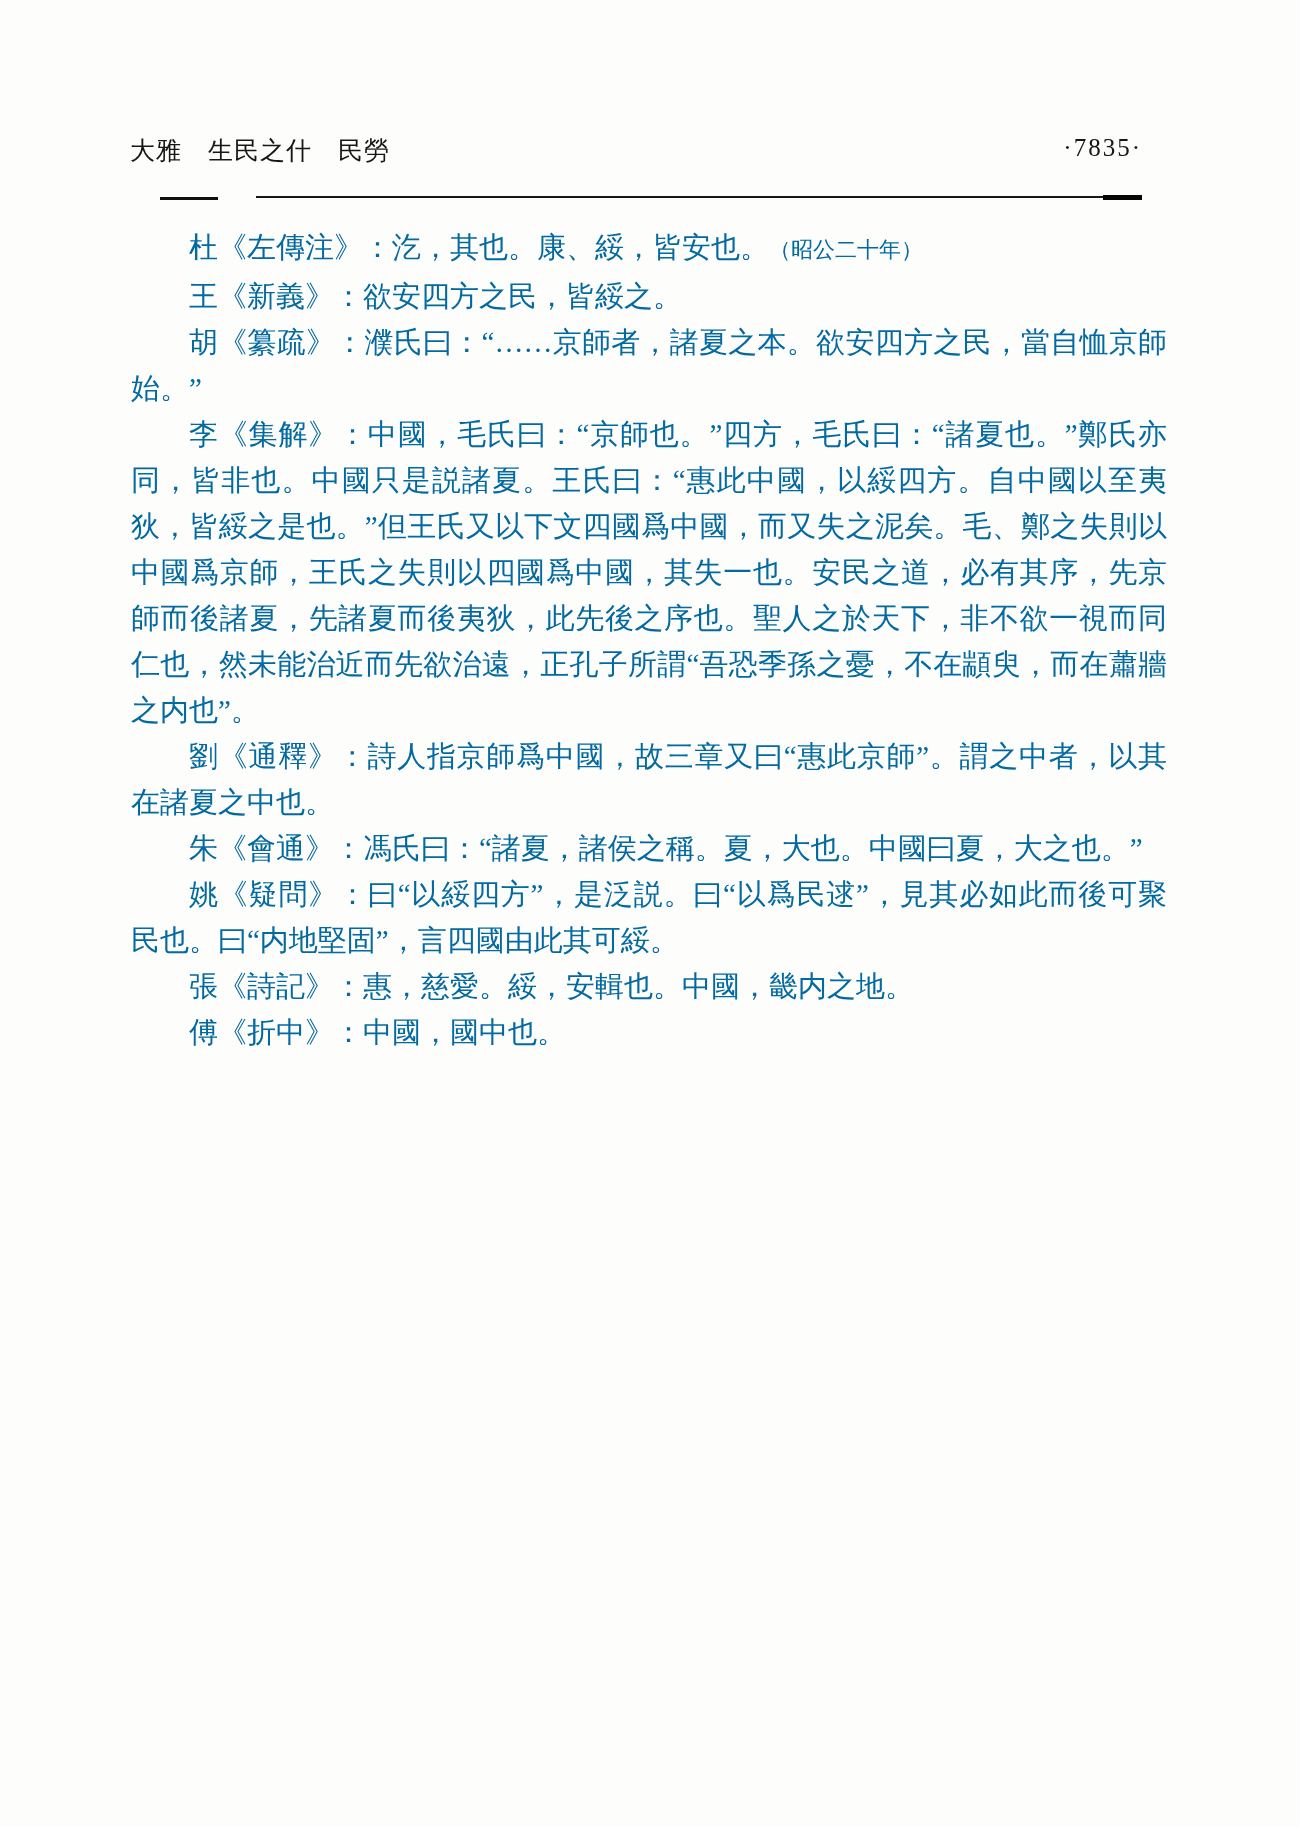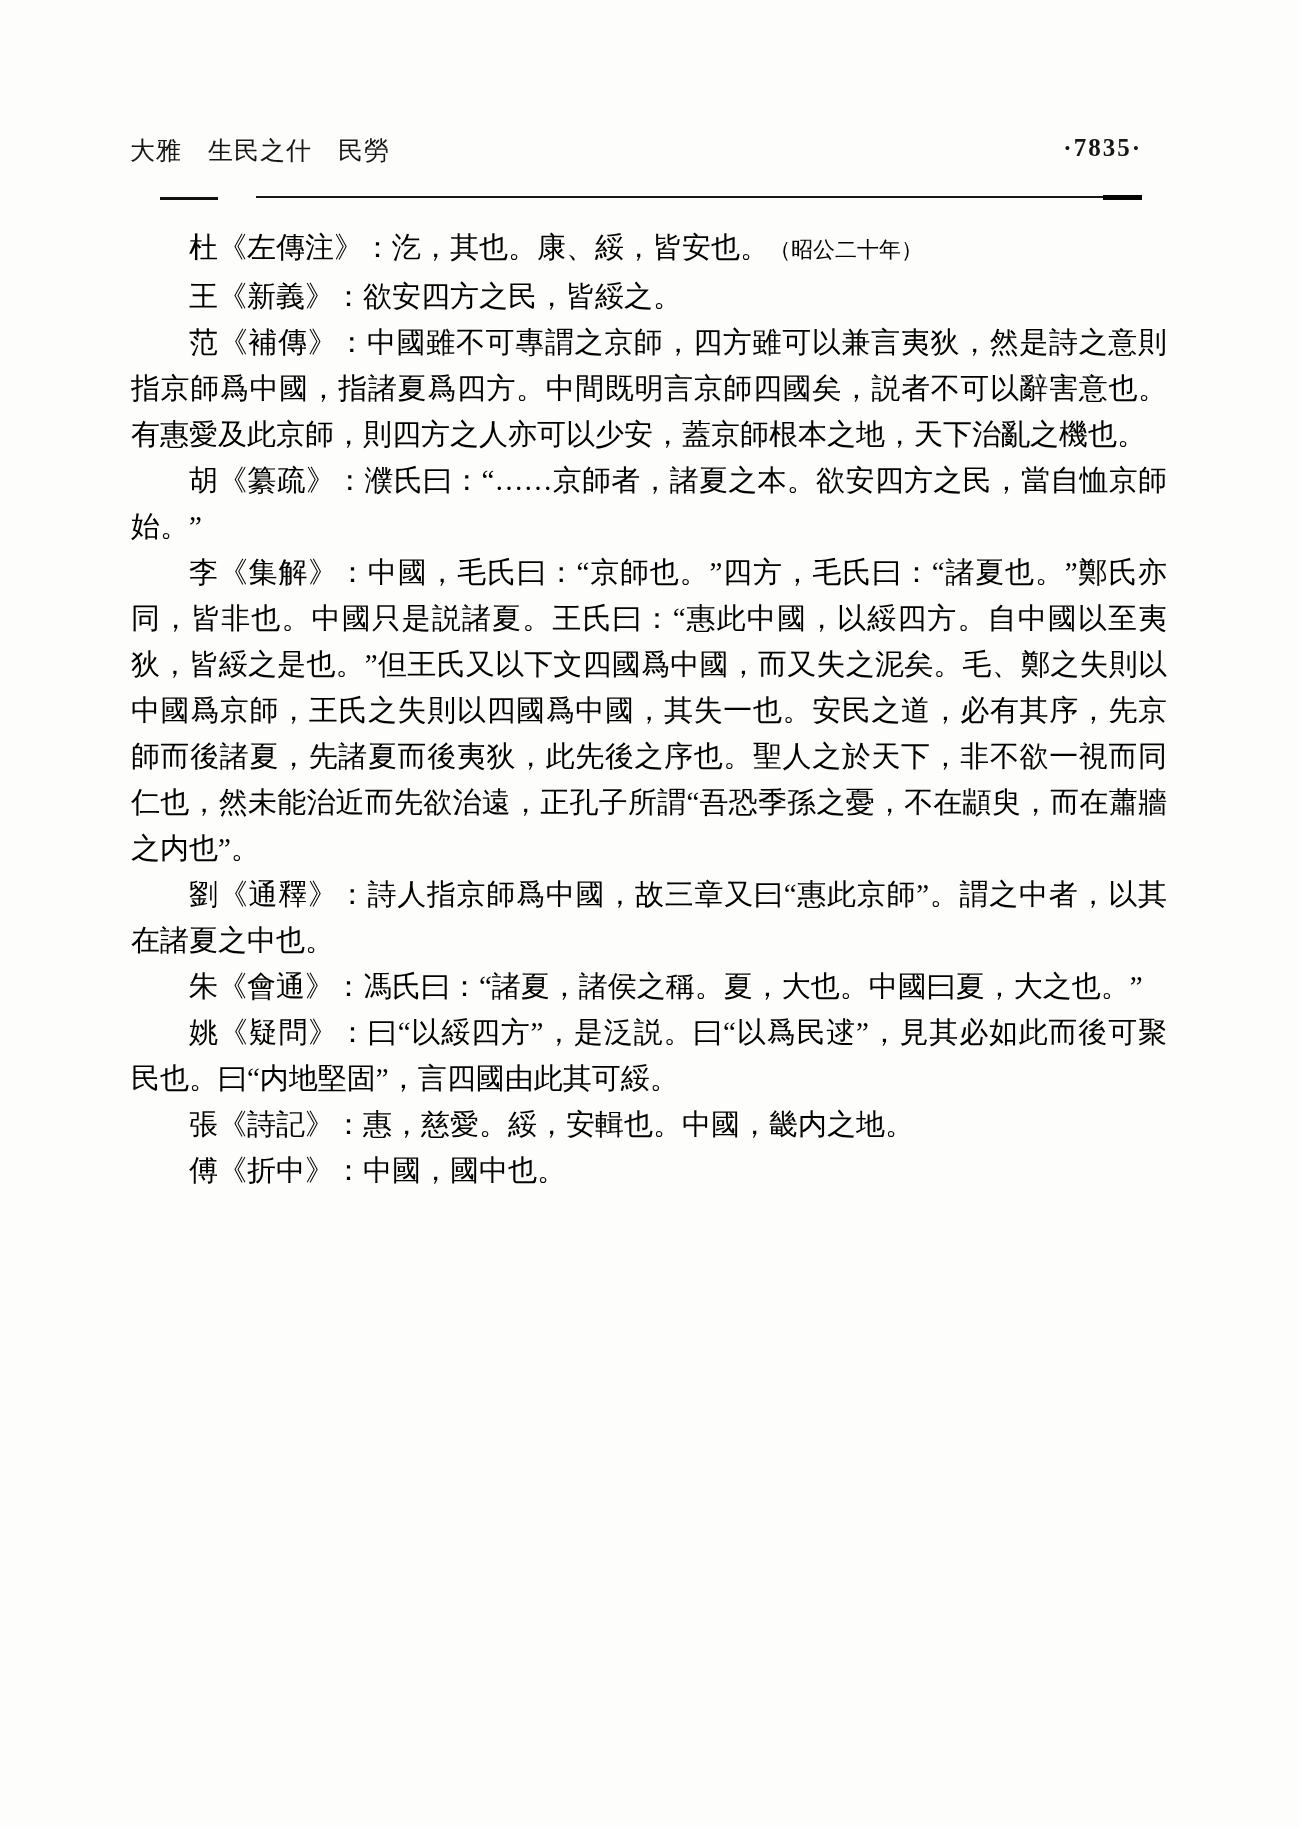--- a/index.html
+++ b/index.html
@@ -36,21 +36,20 @@
     font-size: 25px;
     letter-spacing: 1px;
     white-space: pre;
   }
   .page-number {
     position: absolute;
     right: 0;
     top: 0;
     font-size: 25px;
     letter-spacing: 2px;
-    font-weight: bold;
   }
   .rule-left {
     position: absolute;
     left: 160px;
     top: 197px;
     width: 58px;
     height: 3px;
     background: #101010;
   }
   .rule-main {
@@ -71,21 +70,21 @@
   }
   .content {
     position: absolute;
     top: 224px;
     left: 131px;
     width: 1036px;
     font-size: 29px;
     line-height: 46px;
     text-align: justify;
     text-justify: inter-character;
-    color: #000000;
+    color: #0369a1;
   }
   .content p {
     margin: 0;
     padding: 0;
     text-indent: 2em;
   }
   .note {
     font-size: 22px;
   }
 </style>
@@ -99,21 +98,20 @@
     <div class="page-number">·7835·</div>
   </div>
 
   <div class="rule-left"></div>
   <div class="rule-main"></div>
   <div class="rule-tail"></div>
 
   <main class="content">
     <p><span>杜《左傳注》：汔，其也。康、綏，皆安也。</span><span class="note">（昭公二十年）</span></p>
     <p><span>王《新義》：欲安四方之民，皆綏之。</span></p>
-    <p><span>范《補傳》：中國雖不可專謂之京師，四方雖可以兼言夷狄，然是詩之意則指京師爲中國，指諸夏爲四方。中間既明言京師四國矣，説者不可以辭害意也。有惠愛及此京師，則四方之人亦可以少安，蓋京師根本之地，天下治亂之機也。</span></p>
     <p><span>胡《纂疏》：濮氏曰：“……京師者，諸夏之本。欲安四方之民，當自恤京師始。”</span></p>
     <p><span>李《集解》：中國，毛氏曰：“京師也。”四方，毛氏曰：“諸夏也。”鄭氏亦同，皆非也。中國只是説諸夏。王氏曰：“惠此中國，以綏四方。自中國以至夷狄，皆綏之是也。”但王氏又以下文四國爲中國，而又失之泥矣。毛、鄭之失則以中國爲京師，王氏之失則以四國爲中國，其失一也。安民之道，必有其序，先京師而後諸夏，先諸夏而後夷狄，此先後之序也。聖人之於天下，非不欲一視而同仁也，然未能治近而先欲治遠，正孔子所謂“吾恐季孫之憂，不在顓臾，而在蕭牆之内也”。</span></p>
     <p><span>劉《通釋》：詩人指京師爲中國，故三章又曰“惠此京師”。謂之中者，以其在諸夏之中也。</span></p>
     <p><span>朱《會通》：馮氏曰：“諸夏，諸侯之稱。夏，大也。中國曰夏，大之也。”</span></p>
     <p><span>姚《疑問》：曰“以綏四方”，是泛説。曰“以爲民逑”，見其必如此而後可聚民也。曰“内地堅固”，言四國由此其可綏。</span></p>
     <p><span>張《詩記》：惠，慈愛。綏，安輯也。中國，畿内之地。</span></p>
     <p><span>傅《折中》：中國，國中也。</span></p>
   </main>
 
 </div>

